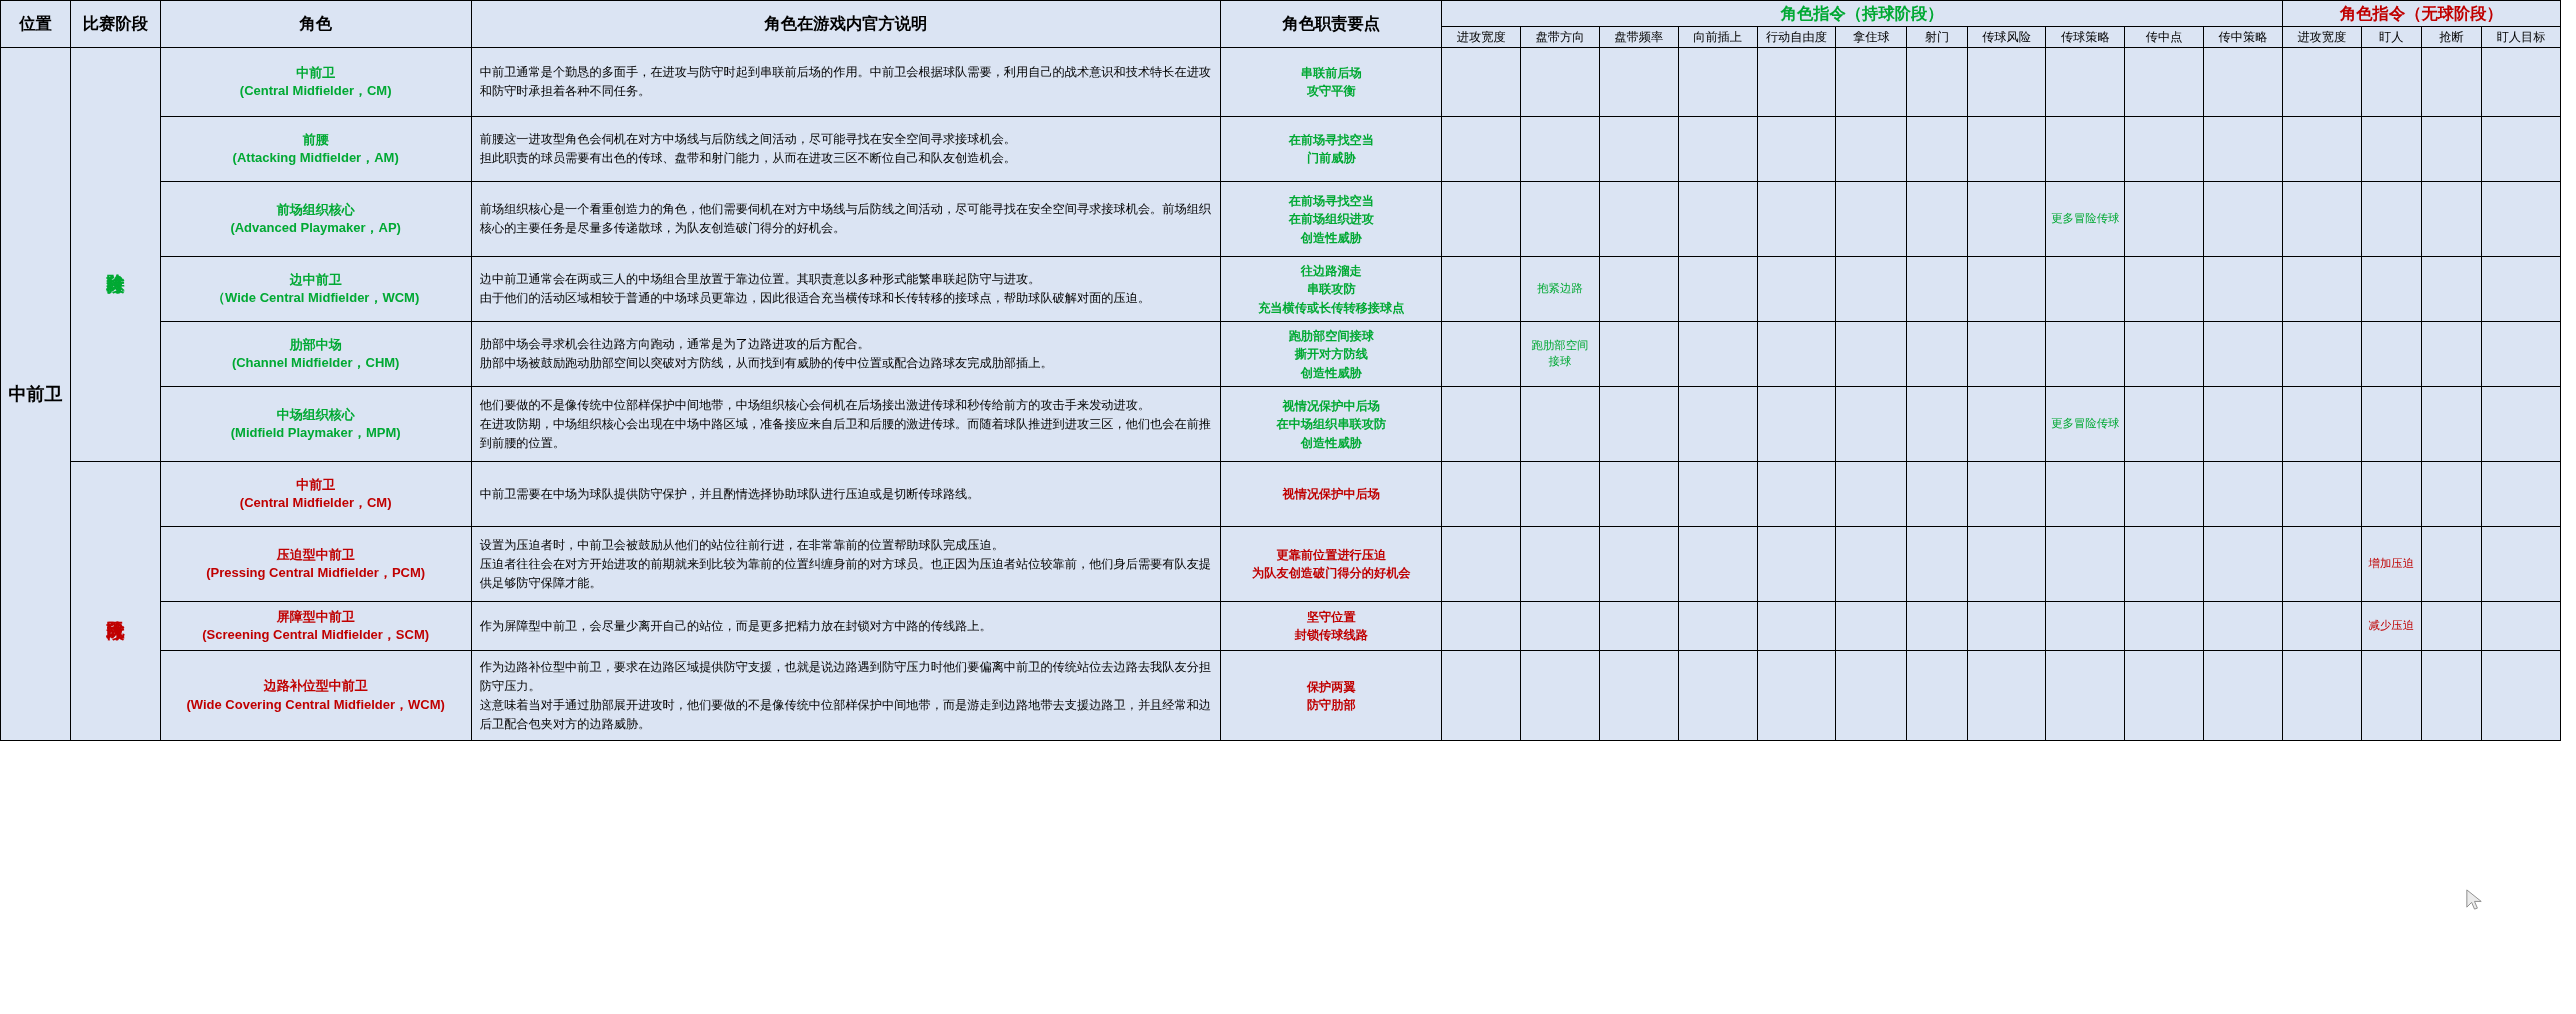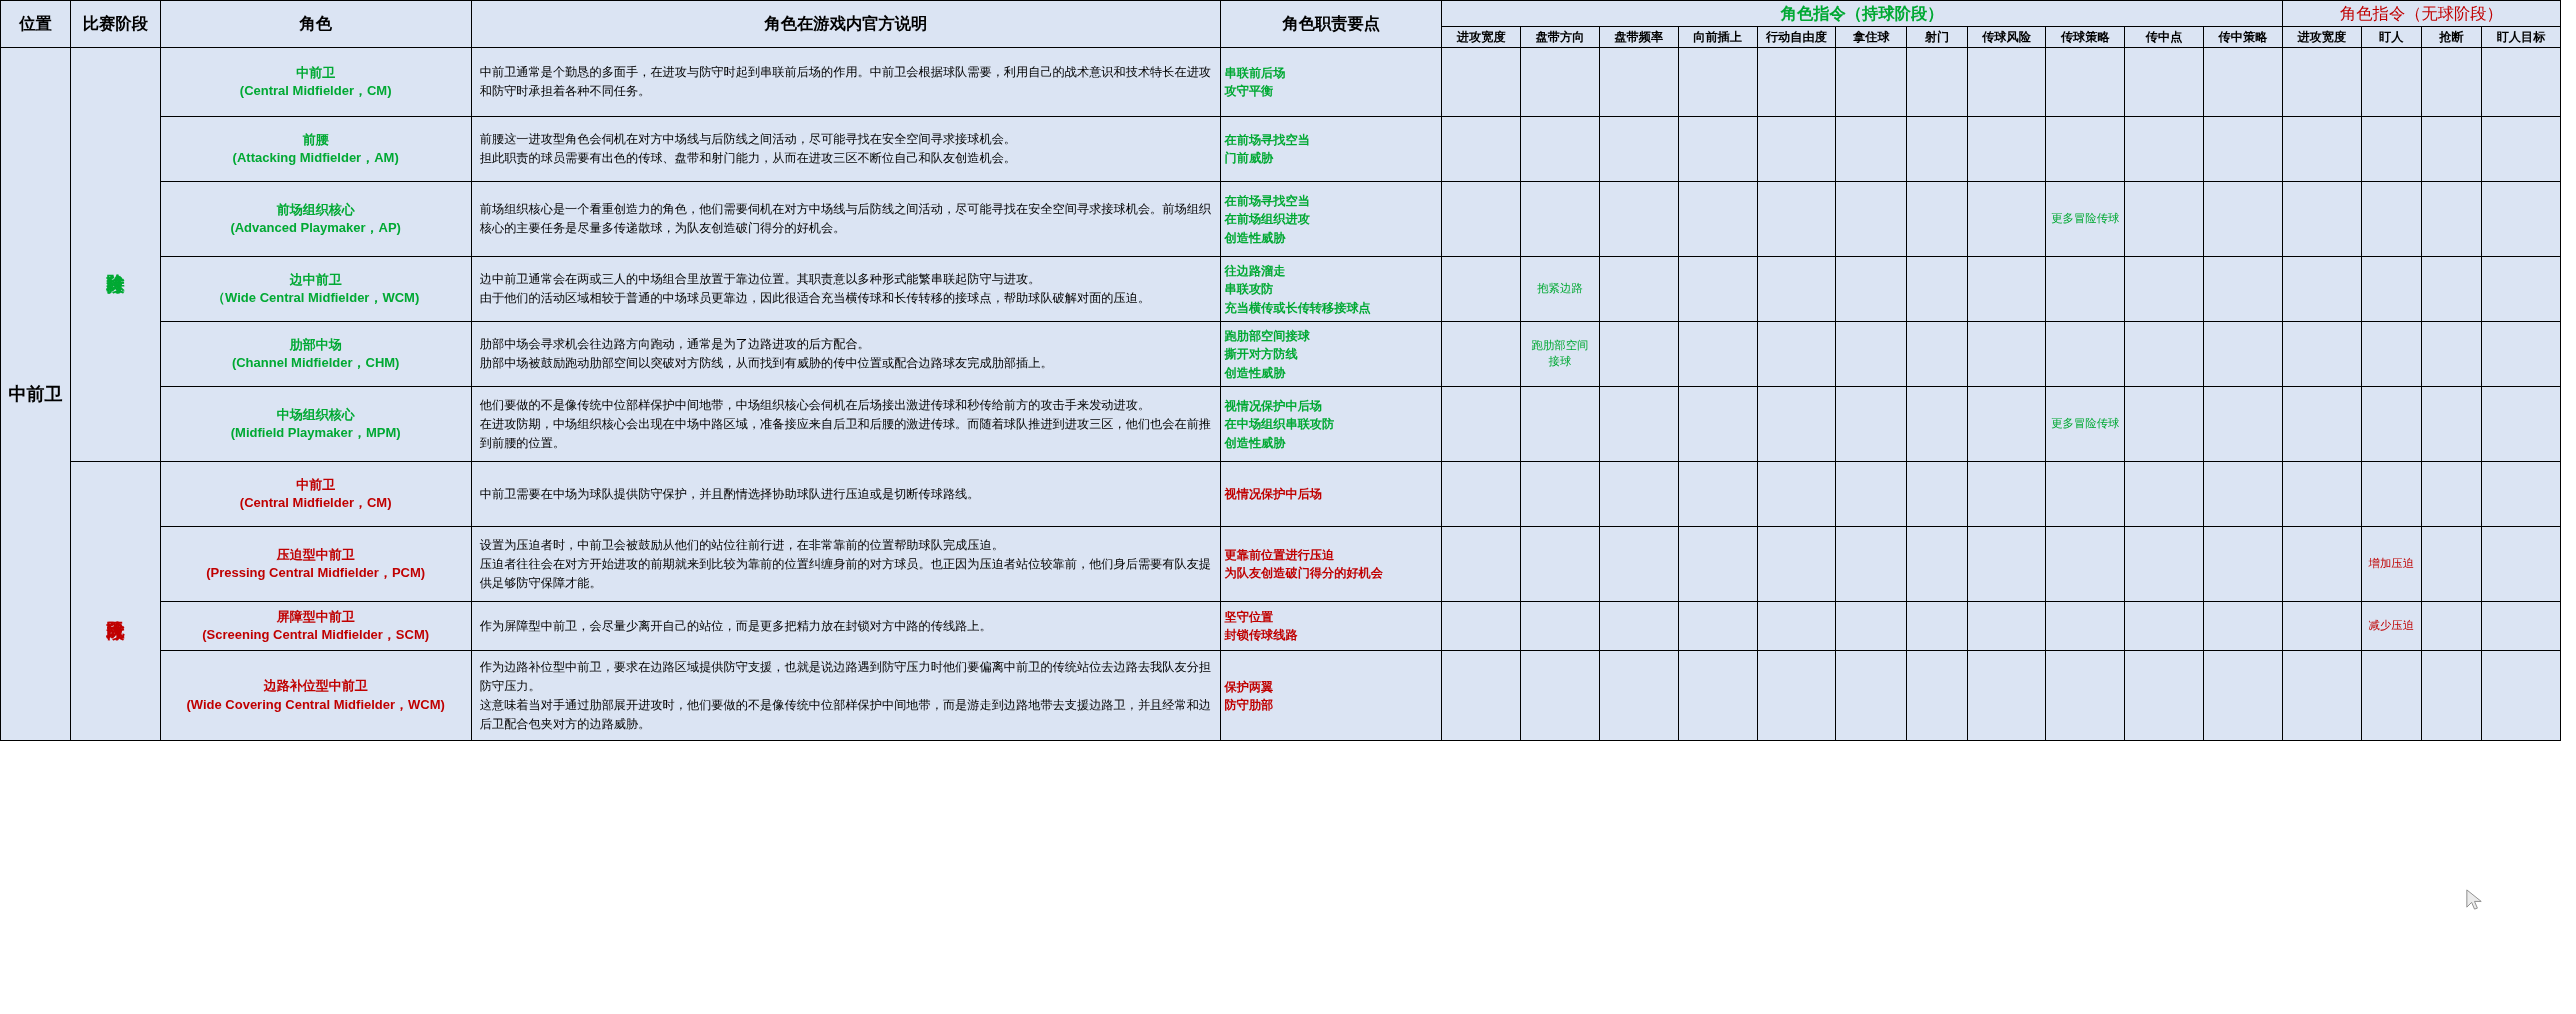--- a/index.html
+++ b/index.html
@@ -1,31 +1,31 @@
 <!DOCTYPE html>
 <html style="font-size:13px"><head>
 <meta charset="utf-8">
 <style>
   html,body{margin:0;padding:0;background:#ffffff;}
   body{font-family:"Liberation Sans","DejaVu Sans",sans-serif;}
   #sheet{width:2576px;height:929px;position:relative;overflow:hidden;background:#fff;}
   table{border-collapse:collapse;table-layout:fixed;width:2561px;margin:0;}
   td,th{border:0.8px solid #000;vertical-align:middle;padding:1.6px 3.3px;box-sizing:border-box;}
   .hdr{background:#dbe4f3;font-weight:bold;text-align:center;font-size:16.3px;color:#000;}
-  .hdr-red{background:#dbe4f3;font-weight:normal;text-align:center;font-size:16.3px;color:#c00000;}
+  .hdr-red{background:#dbe4f3;font-weight:bold;text-align:center;font-size:16.3px;color:#c00000;}
   .hdr-green{background:#dbe4f3;font-weight:bold;text-align:center;font-size:16.3px;color:#00a933;}
-  .hdr-sub{background:#dbe4f3;font-weight:bold;text-align:center;font-size:12.2px;color:#000;}
+  .hdr-sub{background:#dbe4f3;font-weight:normal;text-align:center;font-size:12.2px;color:#000;}
   .pos-cell{background:#dbe4f3;font-weight:bold;text-align:center;font-size:18px;color:#000;}
   .phase-green{background:#dbe4f3;font-weight:bold;text-align:center;font-size:18px;color:#00a933;}
   .phase-red{background:#dbe4f3;font-weight:bold;text-align:center;font-size:18px;color:#c00000;}
   .role{background:#dbe4f3;text-align:center;font-weight:bold;font-size:13px;line-height:1.45;}
   .role.g{color:#00a933;}
   .role.r{color:#c00000;}
   .desc{background:#dbe4f3;text-align:left;font-size:12.2px;line-height:1.55;color:#000;padding:6.5px 8.2px;margin-left:35px;}
-  .duty{background:#dbe4f3;font-size:12.2px;font-weight:bold;line-height:1.5;}
+  .duty{background:#dbe4f3;text-align:center;font-size:12.2px;font-weight:bold;line-height:1.5;}
   .duty.g{color:#00a933;}
   .duty.r{color:#c00000;}
   .instr{background:#dbe4f3;text-align:center;font-size:11.4px;font-weight:normal;line-height:1.4;}
   .instr.g{color:#00a933;}
   .instr.r{color:#c00000;}
   .blank{background:#dbe4f3;}
   .cursor{position:absolute;right:90px;bottom:18px;width:23px;height:23px;opacity:.85;}
 </style>
 </head>
 <body>

